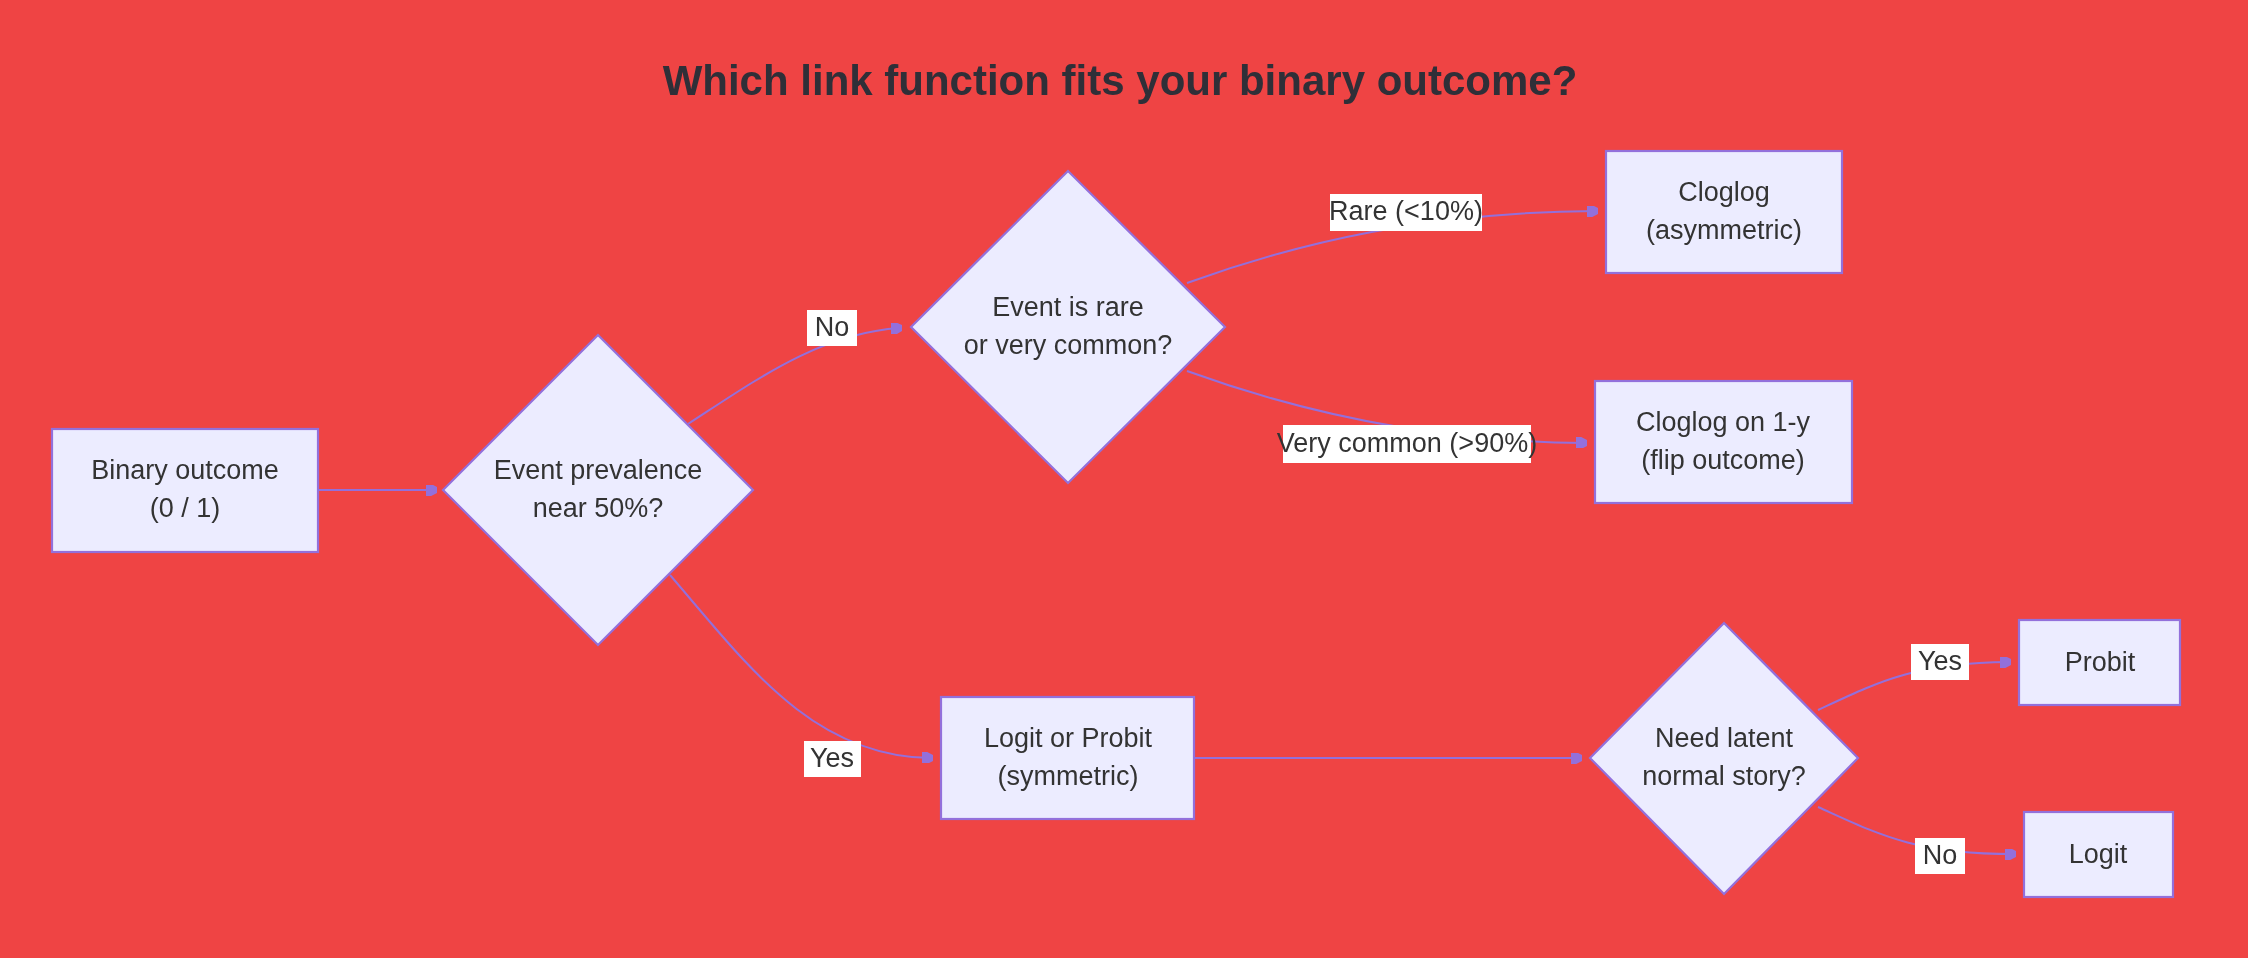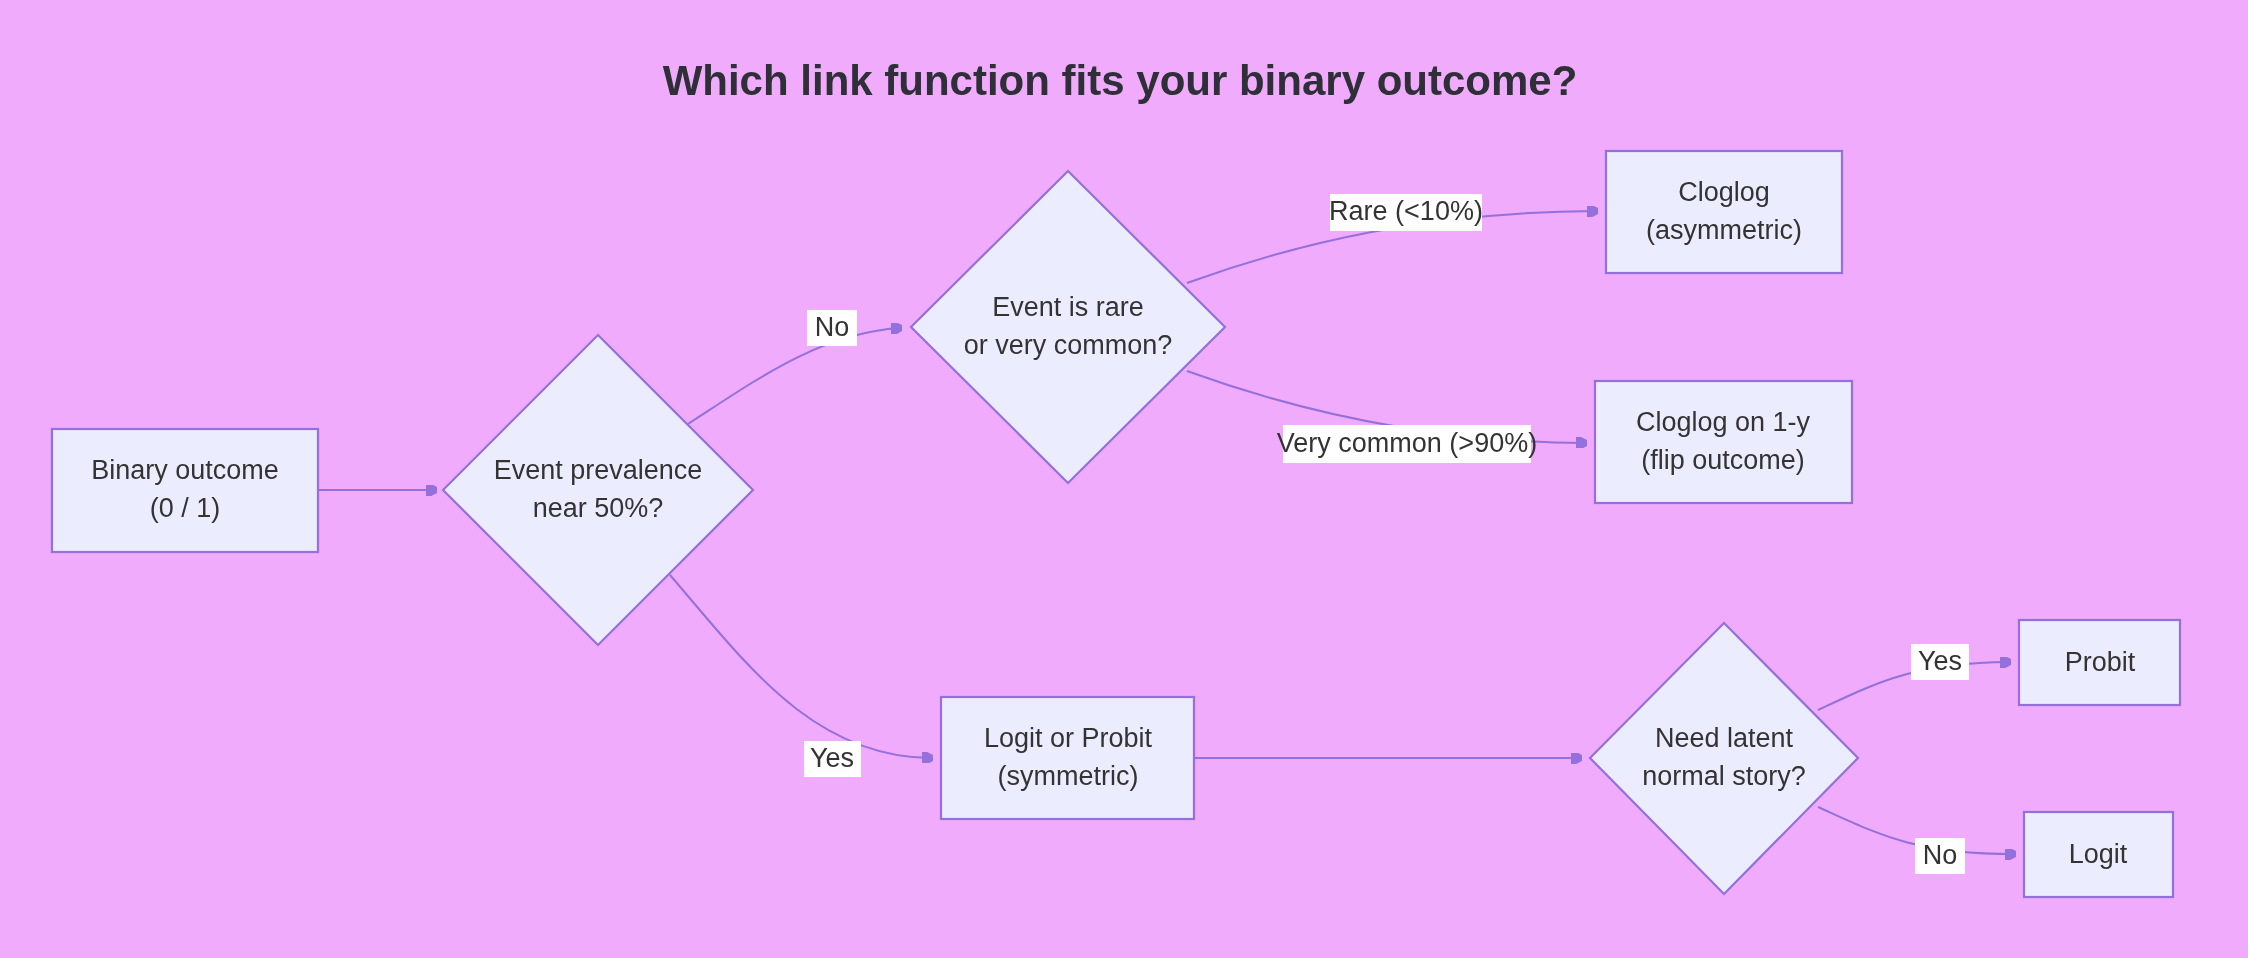--- a/index.html
+++ b/index.html
@@ -1,16 +1,16 @@
 <!DOCTYPE html>
 <html style="--node-fill: #ECECFF; --node-border: #9370DB; --edge: #9370DB; --text: #333333; --text-strong: #2F2F38;"><head>
 <meta charset="utf-8">
 <style>
   html,body{margin:0;padding:0;background:#ffffff;}
-  .stage{position:relative;width:2248px;height:958px;background:#f0abfc;overflow:hidden;}
+  .stage{position:relative;width:2248px;height:958px;background:#ef4444;overflow:hidden;}
   svg{display:block;font-family:"Liberation Sans",sans-serif;}
   .diagram-title{
     fill:var(--text-strong);
     font-size:42px;
     font-weight:bold;
     text-anchor:middle;
     dominant-baseline:middle;
   }
   .node-shape{
     fill:var(--node-fill);

